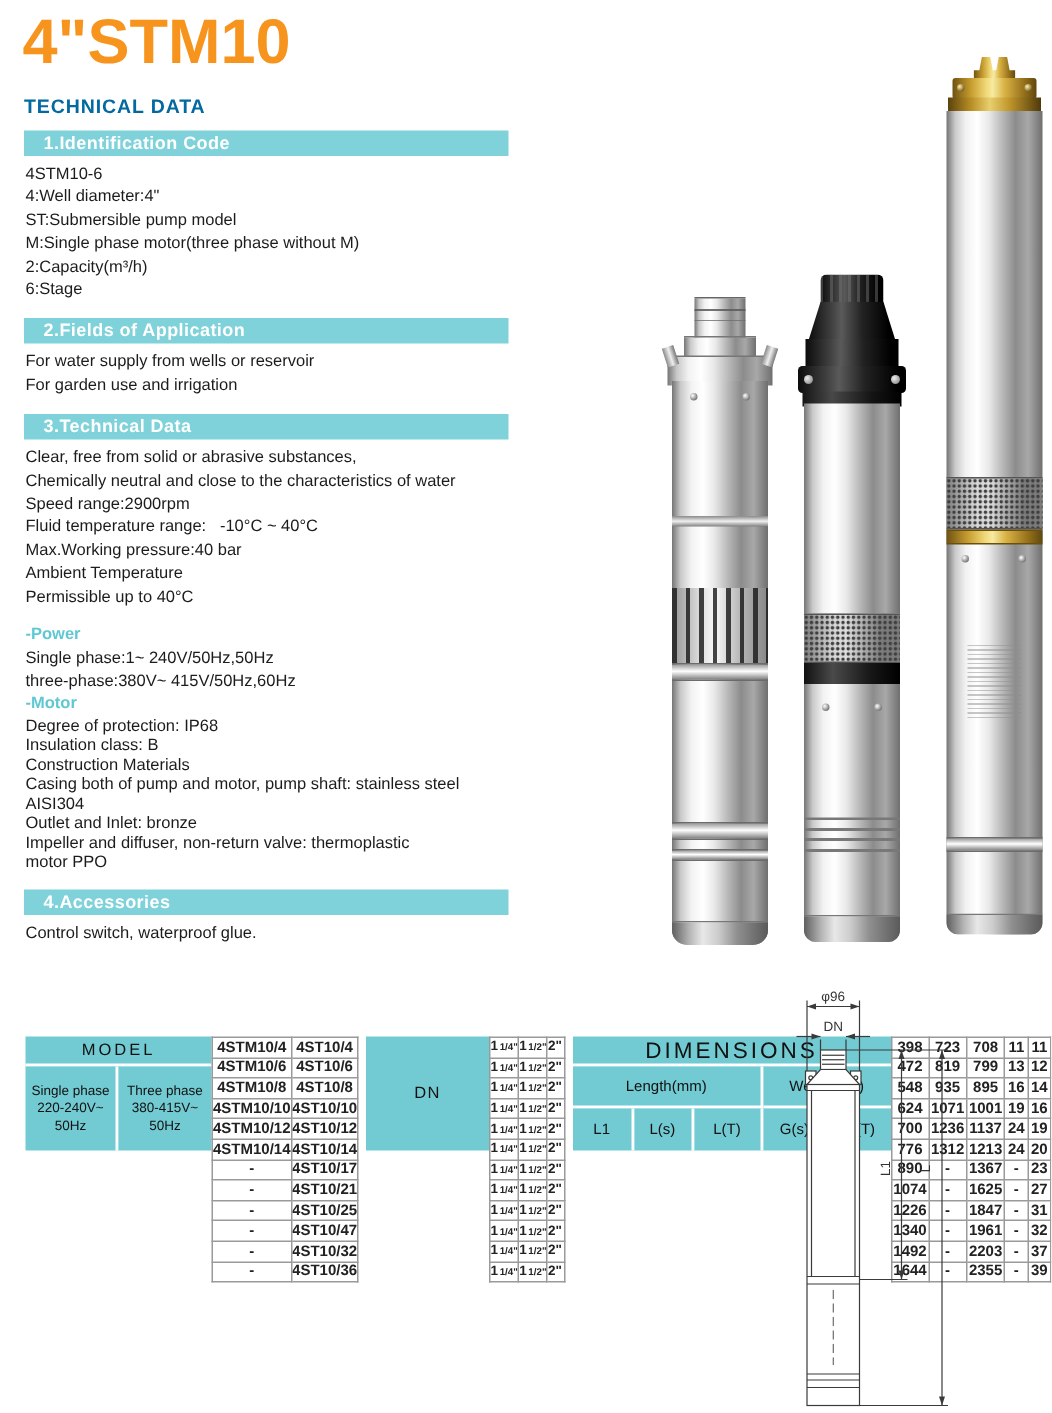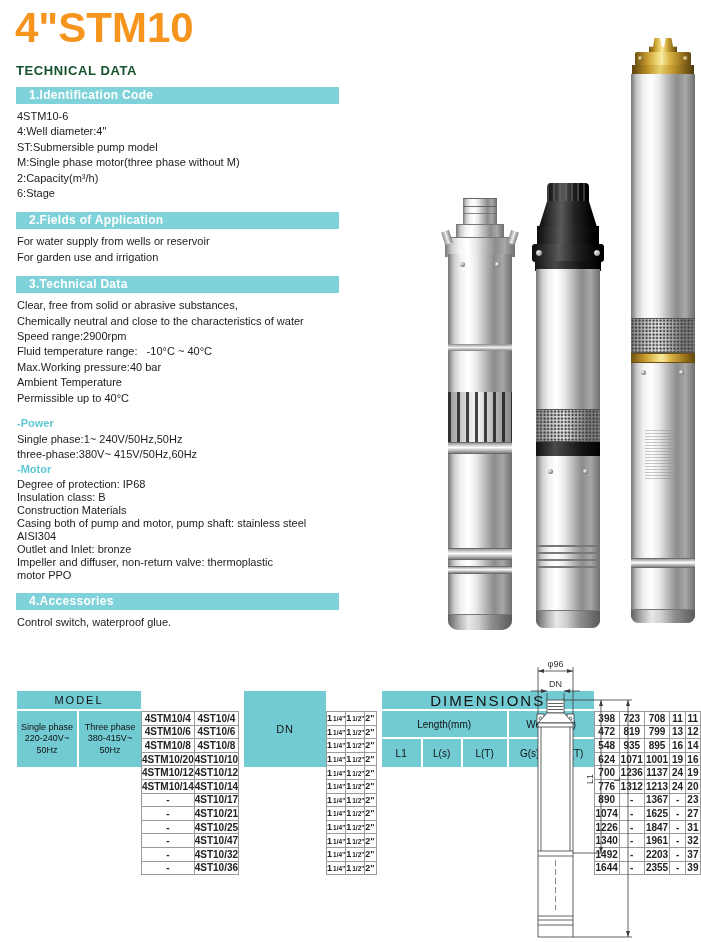--- a/index.html
+++ b/index.html
@@ -3,21 +3,21 @@
 <meta charset="utf-8">
 <style>
   html,body{margin:0;padding:0;background:#fff;}
   .page{position:relative;width:701px;height:942px;background:#fff;overflow:hidden;
         font-family:"Liberation Sans","DejaVu Sans",sans-serif;color:#1c1c1c;}
 
   
   .title{position:absolute;left:15px;top:4px;font-size:42px;font-weight:bold;
          color:#f7941d;letter-spacing:0;margin:0;}
   .subtitle{position:absolute;left:16px;top:63px;font-size:13px;font-weight:bold;
-            color:#14532d;letter-spacing:.6px;text-align:center;}
+            color:#0369a1;letter-spacing:.6px;text-align:center;}
 
   
   .sections{position:absolute;left:16px;top:87px;width:352px;}
   .sec-bar{height:17px;width:310px;background:#7fd2d9;color:#fff;font-weight:bold;
            font-size:12px;line-height:17px;padding-left:13px;letter-spacing:.3px;
            box-sizing:content-box;margin-top:11px;}
   .sec-bar:first-child{margin-top:0;}
   .sec-body{margin:5px 0 1px 1px;}
   .line{font-size:11px;line-height:15.4px;color:#1c1c1c;}
   .line.tight{line-height:13px;}
@@ -35,21 +35,21 @@
   .hgrid-a .sp{border-right:2px solid #fff;}
   .hgrid-a .small{font-size:9px;line-height:1.25;white-space:pre-line;}
   .hgrid-b{grid-template-columns:82px;grid-template-rows:76px;}
   .hgrid-b .hcell{font-size:11px;letter-spacing:1px;}
   .hgrid-c{grid-template-columns:41px 40px 46px 44px 41px;grid-template-rows:20px 28px 28px;}
   .hgrid-c .dim{grid-column:1/6;border-bottom:2px solid #fff;font-size:15px;letter-spacing:2px;}
   .hgrid-c .len{grid-column:1/4;border-right:2px solid #fff;border-bottom:2px solid #fff;font-size:10px;}
   .hgrid-c .wt{grid-column:4/6;border-bottom:2px solid #fff;font-size:10px;}
   .hgrid-c .sub{font-size:10px;}
   .hgrid-c .sub.brd{border-right:2px solid #fff;}
-  .btable{border-collapse:collapse;margin-top:20px;table-layout:fixed;padding-left:10px;}
+  .btable{border-collapse:collapse;margin-top:0;table-layout:fixed;padding-left:10px;}
   .btable td{border:1px solid #9a9a9a;height:12.6px;padding:0;text-align:center;
              font-size:10px;line-height:11px;color:#222;overflow:hidden;}
   .btable{border:1px solid #7d7d7d;}
   td.model-cell{font-weight:bold;}
   td.num-cell{font-weight:bold;}
   td.dn-cell{font-weight:bold;}
   .dn-whole{font-size:9px;}
   .dn-frac{font-size:6.5px;margin-left:1px;}
 
   
@@ -261,21 +261,21 @@
             </tr>
             <tr>
               <td class="model-cell">4STM10/6</td>
               <td class="model-cell">4ST10/6</td>
             </tr>
             <tr>
               <td class="model-cell">4STM10/8</td>
               <td class="model-cell">4ST10/8</td>
             </tr>
             <tr>
-              <td class="model-cell">4STM10/20</td>
+              <td class="model-cell">4STM10/10</td>
               <td class="model-cell">4ST10/10</td>
             </tr>
             <tr>
               <td class="model-cell">4STM10/12</td>
               <td class="model-cell">4ST10/12</td>
             </tr>
             <tr>
               <td class="model-cell">4STM10/14</td>
               <td class="model-cell">4ST10/14</td>
             </tr>

